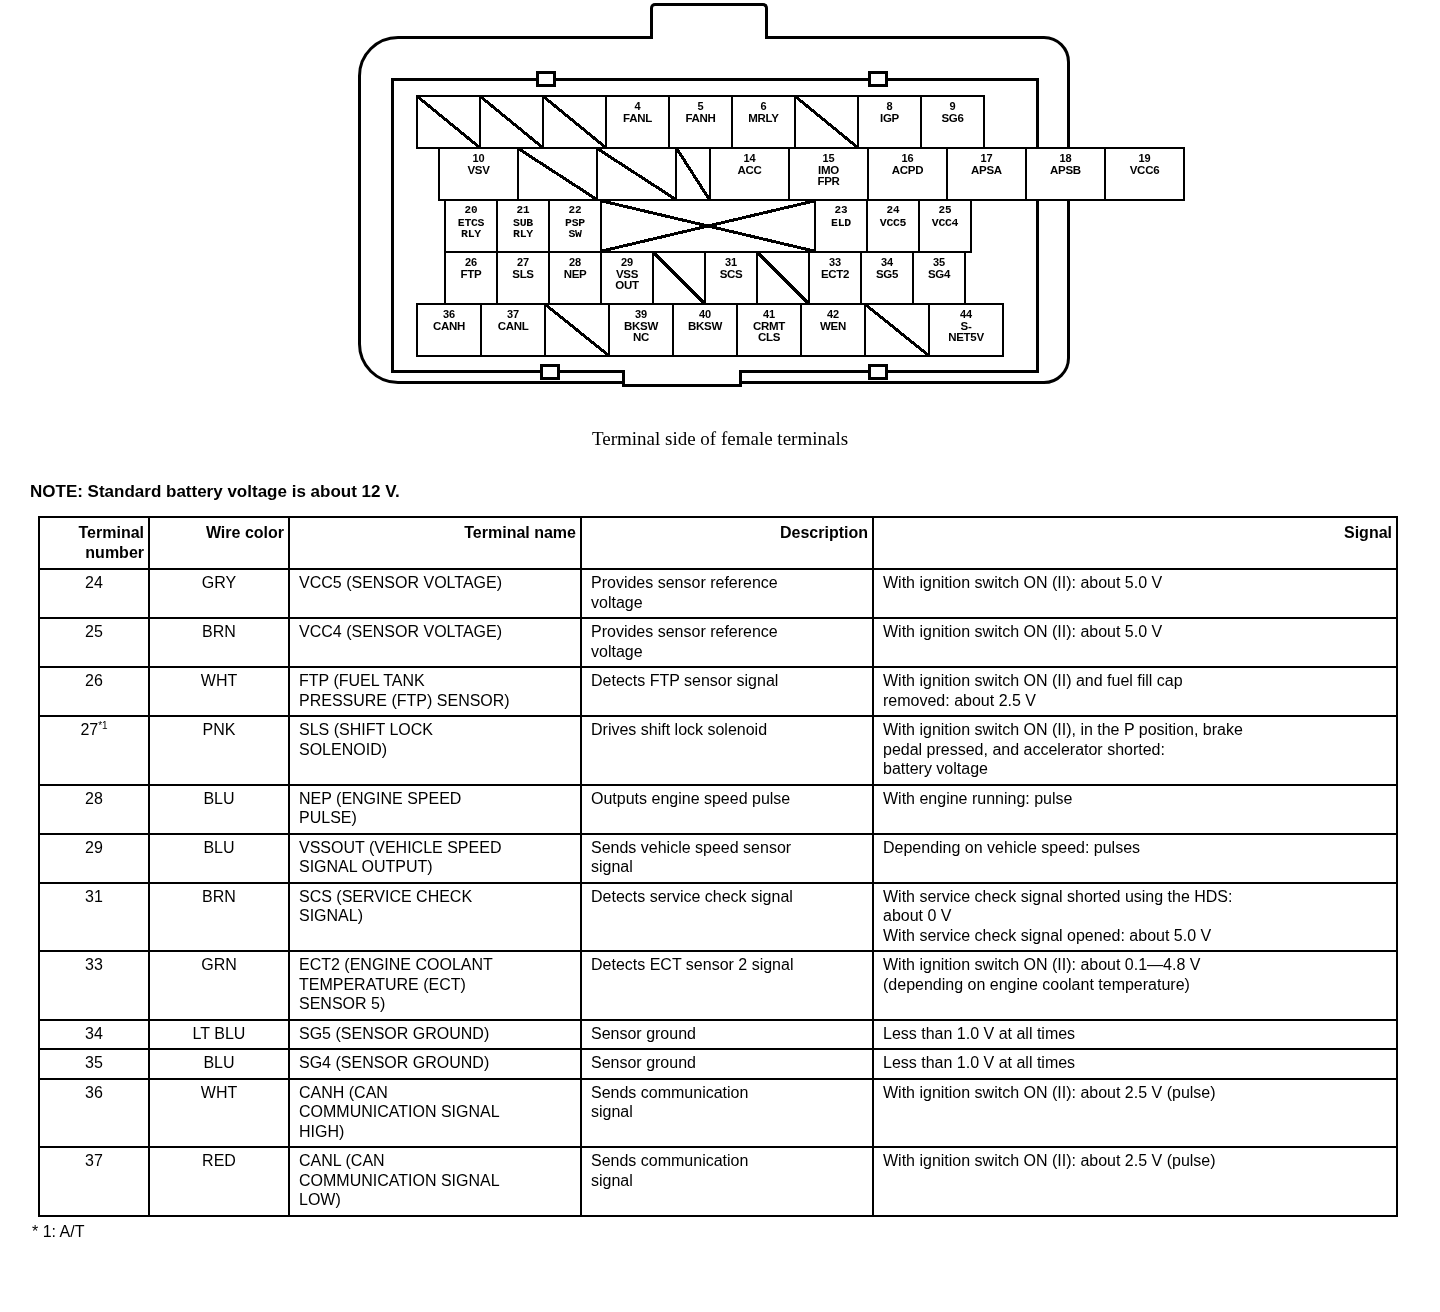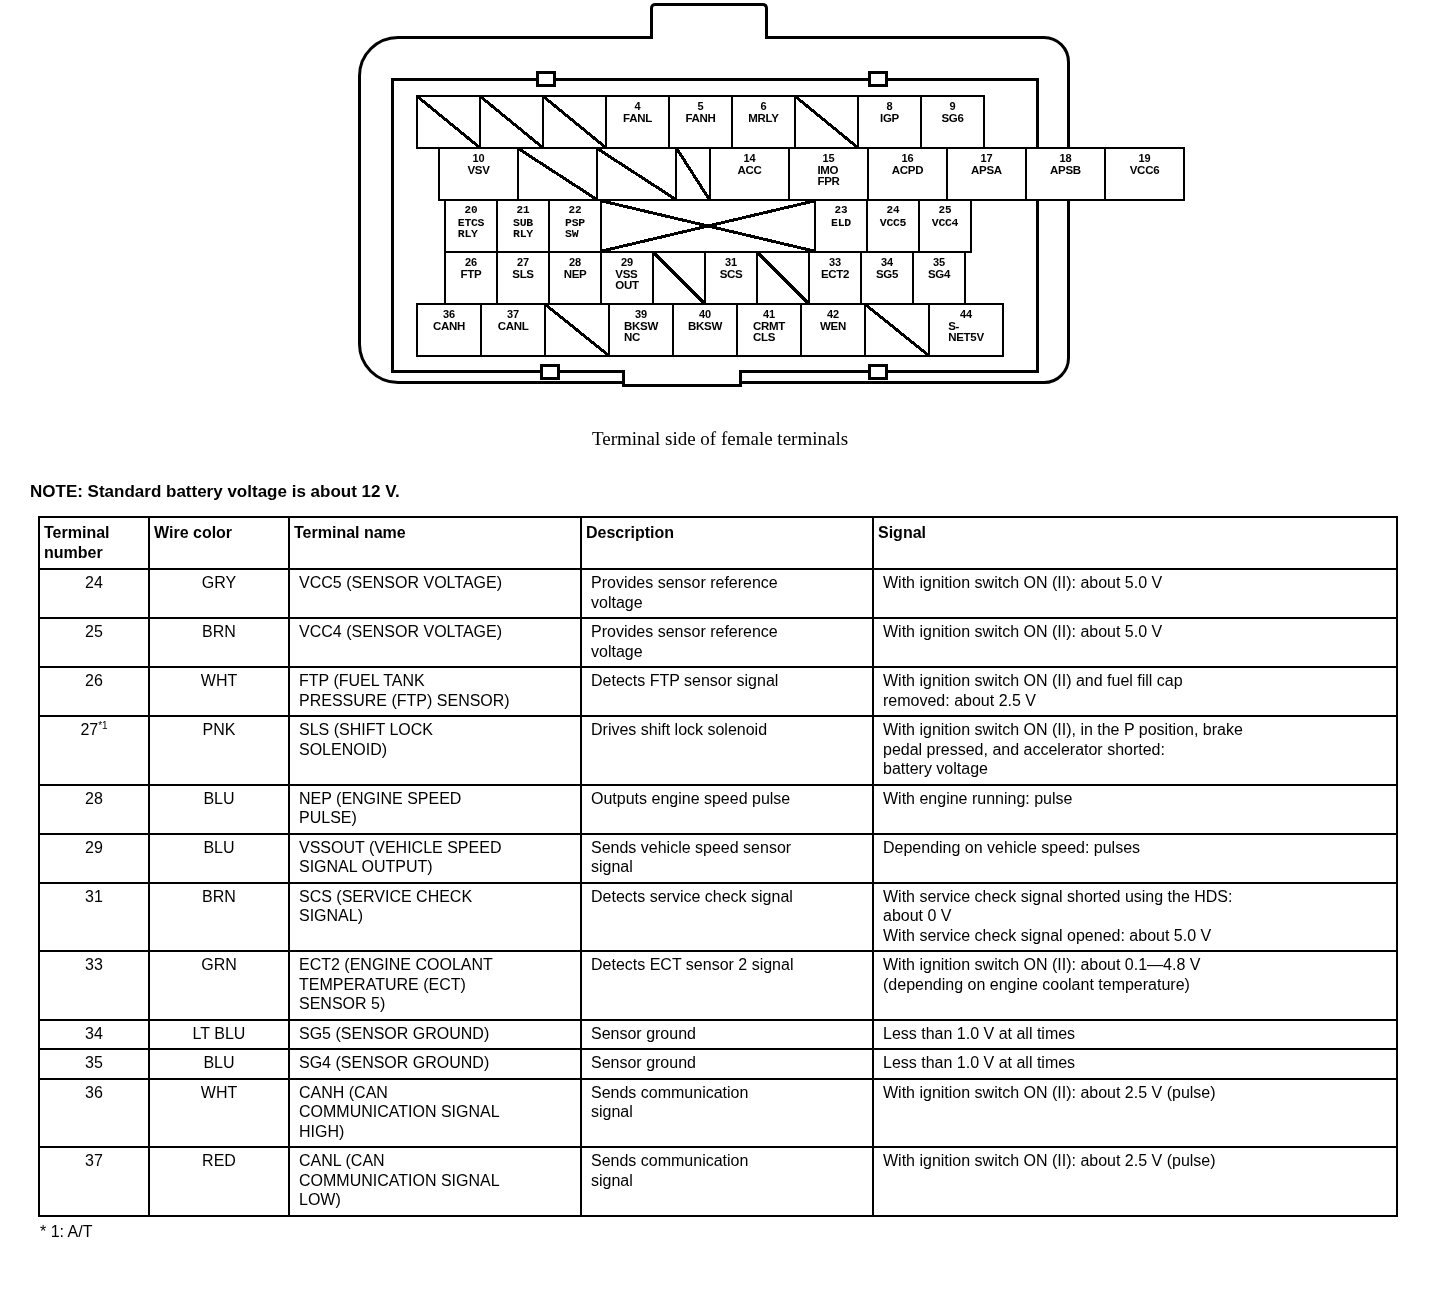--- a/index.html
+++ b/index.html
@@ -97,21 +97,21 @@
         transparent calc(50% - 1.5px), #000 calc(50% - 1.5px),
         #000 calc(50% + 1.5px), transparent calc(50% + 1.5px)),
       linear-gradient(to bottom right,
         transparent calc(50% - 1.5px), #000 calc(50% - 1.5px),
         #000 calc(50% + 1.5px), transparent calc(50% + 1.5px));
   }
 
   .pin-num { font-size: 11px; font-weight: bold; line-height: 1.15; }
   .pin-label {
     font-size: 11.5px; font-weight: bold; line-height: 1.02;
-    text-align: left; white-space: pre-line; letter-spacing: -0.3px;
+    text-align: center; white-space: pre-line; letter-spacing: -0.3px;
   }
 
   .caption { text-align: center; font-size: 19px; margin-top: 24px; font-family: Liberation Serif, serif; }
 
   .note { font-size: 17px; font-weight: bold; margin: 32px 0 14px 0; }
 
   
   table.signal-table {
     border-collapse: collapse;
     table-layout: fixed;
@@ -122,27 +122,27 @@
     border: 2px solid #000;
     font-size: 16px;
     line-height: 1.22;
     vertical-align: top;
     padding: 3px 9px 5px 9px;
     white-space: pre-line;
     overflow: hidden;
   }
   .signal-table th {
     font-weight: bold;
-    text-align: left;
+    text-align: right;
     padding: 5px 4px 6px 4px;
   }
   td.col-num, td.col-wire { text-align: center; }
   td sup { font-size: 10px; line-height: 0; }
 
-  .footnote { font-size: 16px; margin: 6px 0 0 10px; }
+  .footnote { font-size: 16px; margin: 6px 0 0 2px; }
 </style>
 </head>
 <body>
 
 <div class="page">
 
 
   <div class="diagram">
     <div class="shell">
       <div class="tab"></div>

